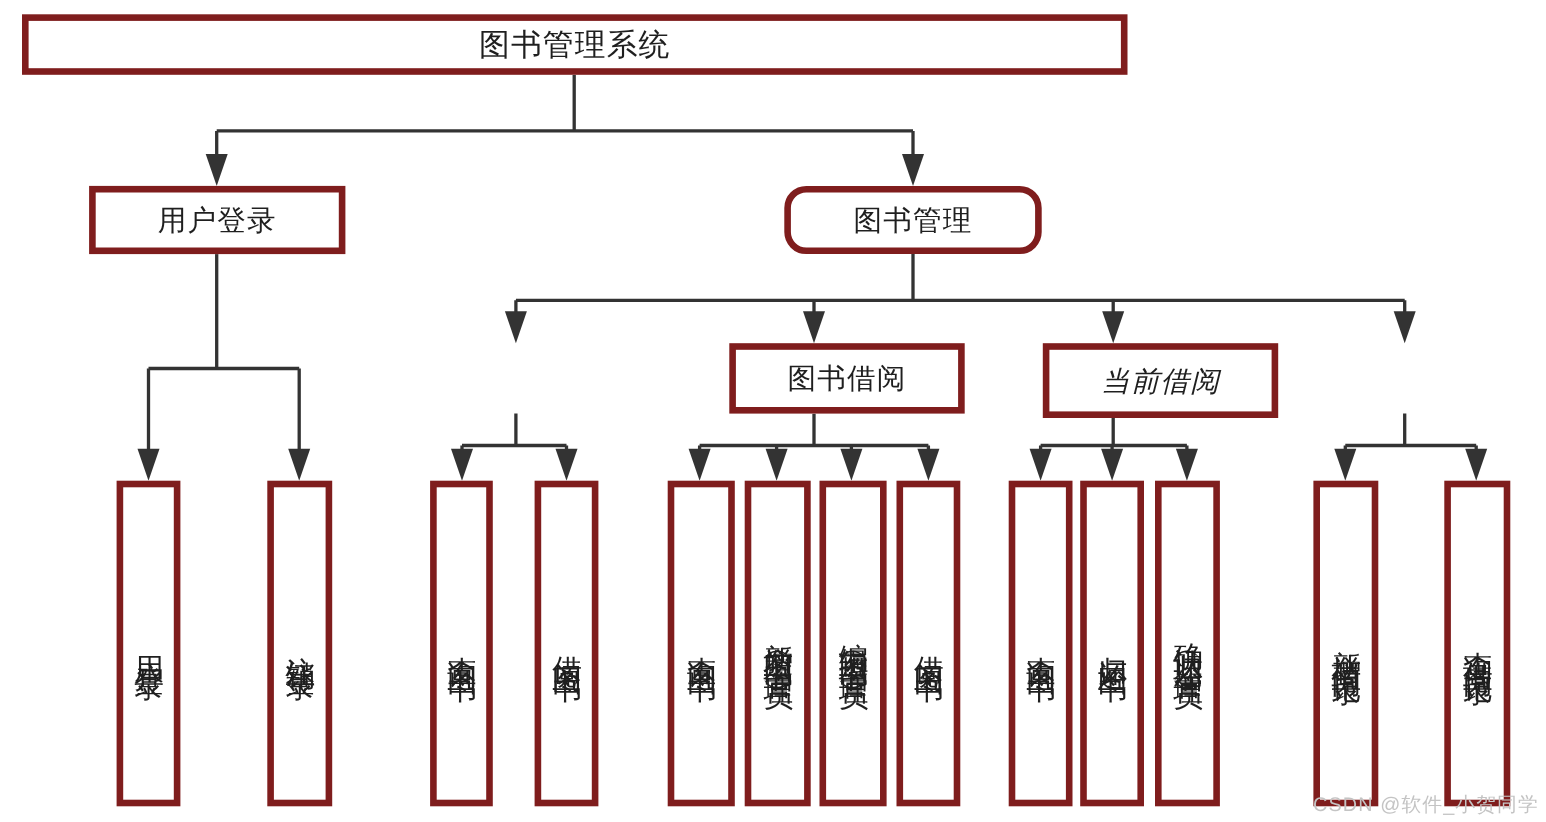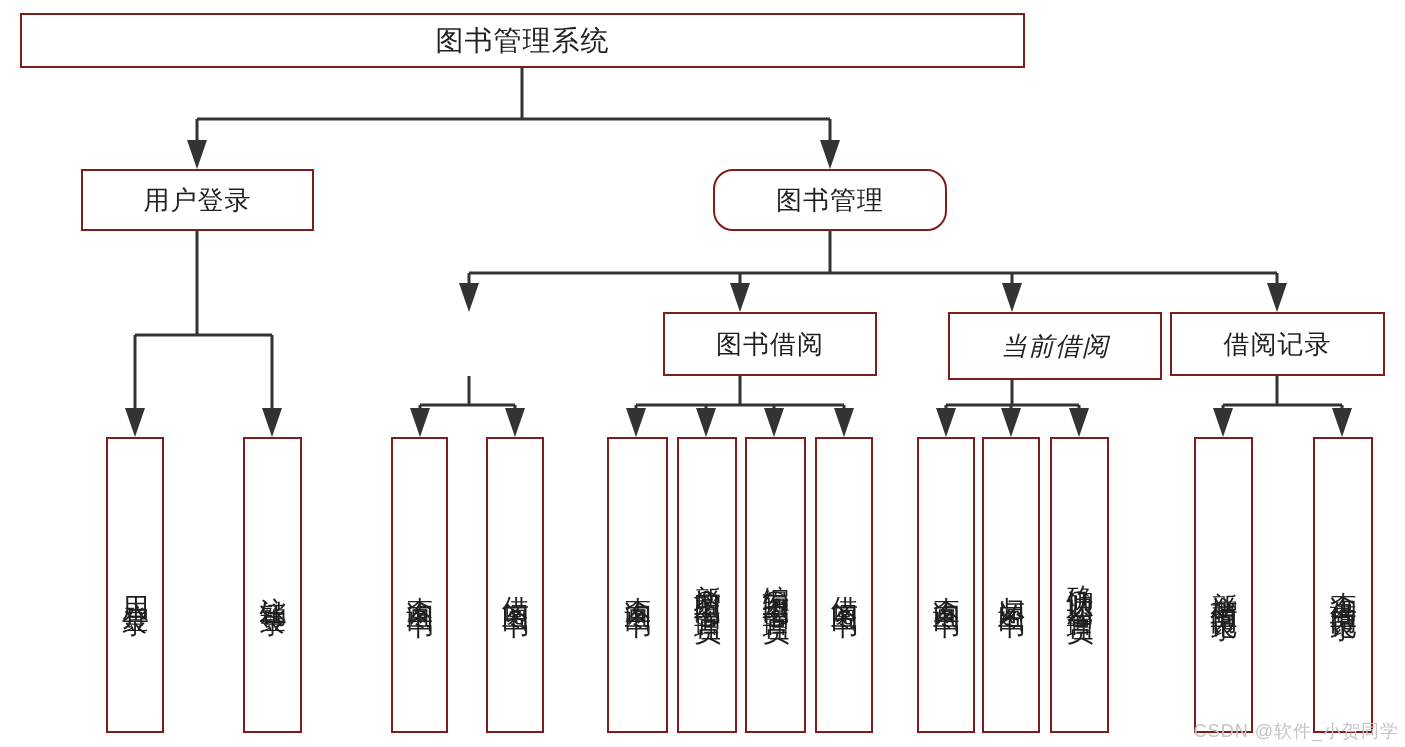--- a/index.html
+++ b/index.html
@@ -13,21 +13,21 @@
   }
   .connectors {
     position: absolute;
     left: 0; top: 0;
     width: 1405px; height: 747px;
     pointer-events: none;
   }
   .box {
     position: absolute;
     box-sizing: border-box;
-    border: 2px solid #7f1d1d;
+    border: 6px solid #7f1d1d;
     background: #ffffff;
     display: flex;
     align-items: center;
     justify-content: center;
   }
   .hlabel {
     font-size: 26px;
     color: #1f1f1f;
     letter-spacing: 1px;
     white-space: nowrap;
@@ -111,23 +111,20 @@
   <div class="box" style="left:713px; top:169px; width:234px; height:62px;border-radius:20px;">
     <span class="hlabel">图书管理</span>
   </div>
 
   <div class="box" style="left:663px; top:312px; width:214px; height:64px;">
     <span class="hlabel">图书借阅</span>
   </div>
   <div class="box" style="left:948px; top:312px; width:214px; height:68px;font-style:italic;">
     <span class="hlabel">当前借阅</span>
   </div>
-  <div class="box" style="left:1170px; top:312px; width:215px; height:64px;">
-    <span class="hlabel">借阅记录</span>
-  </div>
 
   <div class="box vbox" style="left:106px; top:437px; width:58px; height:296px;">
     <span class="vlabel">用户登录</span>
   </div>
   <div class="box vbox" style="left:243px; top:437px; width:59px; height:296px;">
     <span class="vlabel">注销登录</span>
   </div>
 
   <div class="box vbox" style="left:391px; top:437px; width:57px; height:296px;">
     <span class="vlabel">查询图书</span>

